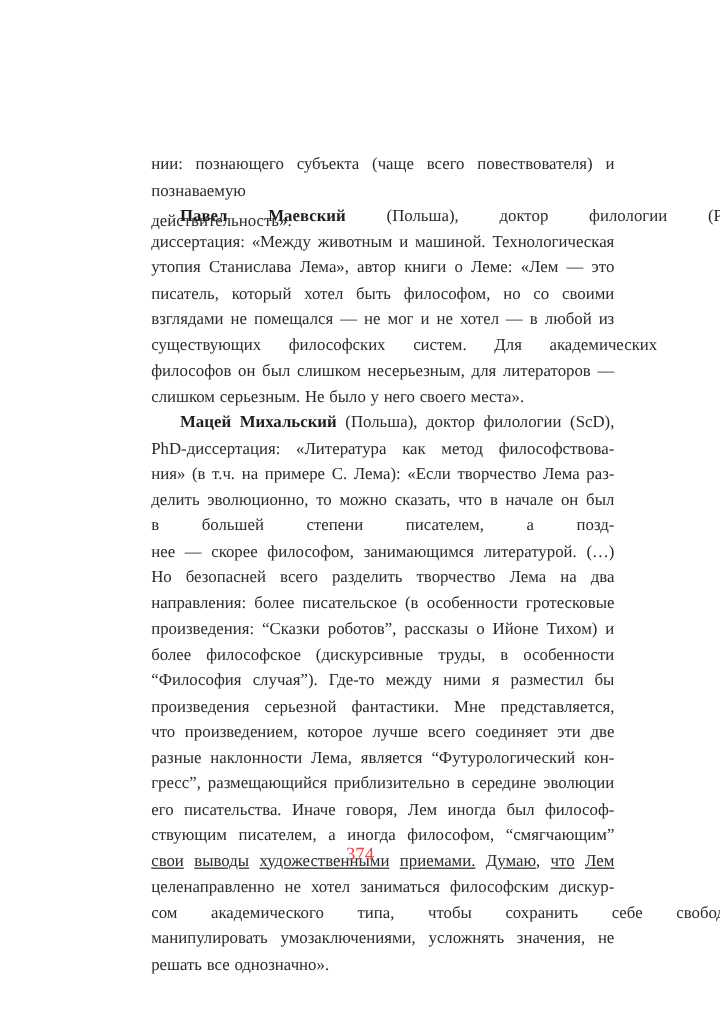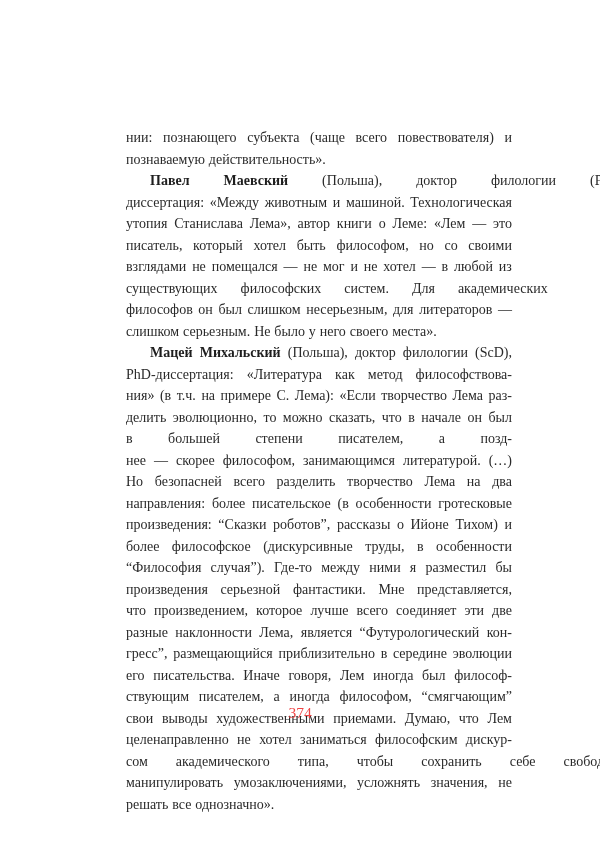--- a/index.html
+++ b/index.html
@@ -44,21 +44,21 @@
 <div class="page" id="page-body">
     <div class="jl" style="height: 21.5px;">
       <span>нии:</span>
       <span>познающего</span>
       <span>субъекта</span>
       <span>(чаще</span>
       <span>всего</span>
       <span>повествователя)</span>
       <span>и</span>
     </div>
-    <div class="jl left" style="height: 21.5px;">
+    <div class="jl left" style="height: 21.5px; flex-direction: column;">
       <span>познаваемую</span>
       <span>действительность».</span>
     </div>
     <div class="jl" style="height: 21.5px; padding-left: 24px; gap: 34px;">
       <b>Павел</b>
       <b>Маевский</b>
       <span>(Польша),</span>
       <span>доктор</span>
       <span>филологии</span>
       <span>(PhD),</span>
@@ -282,21 +282,21 @@
       <span>философ-</span>
     </div>
     <div class="jl" style="height: 21.5px;">
       <span>ствующим</span>
       <span>писателем,</span>
       <span>а</span>
       <span>иногда</span>
       <span>философом,</span>
       <span>“смягчающим”</span>
     </div>
-    <div class="jl" style="height: 21.5px;">
+    <div class="jl" style="height: 21.5px; text-decoration: underline;">
       <span>свои</span>
       <span>выводы</span>
       <span>художественными</span>
       <span>приемами.</span>
       <span>Думаю,</span>
       <span>что</span>
       <span>Лем</span>
     </div>
     <div class="jl" style="height: 21.5px;">
       <span>целенаправленно</span>

